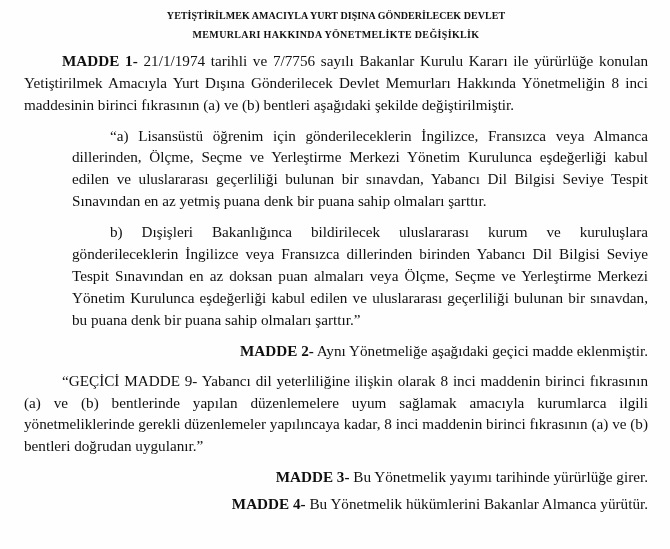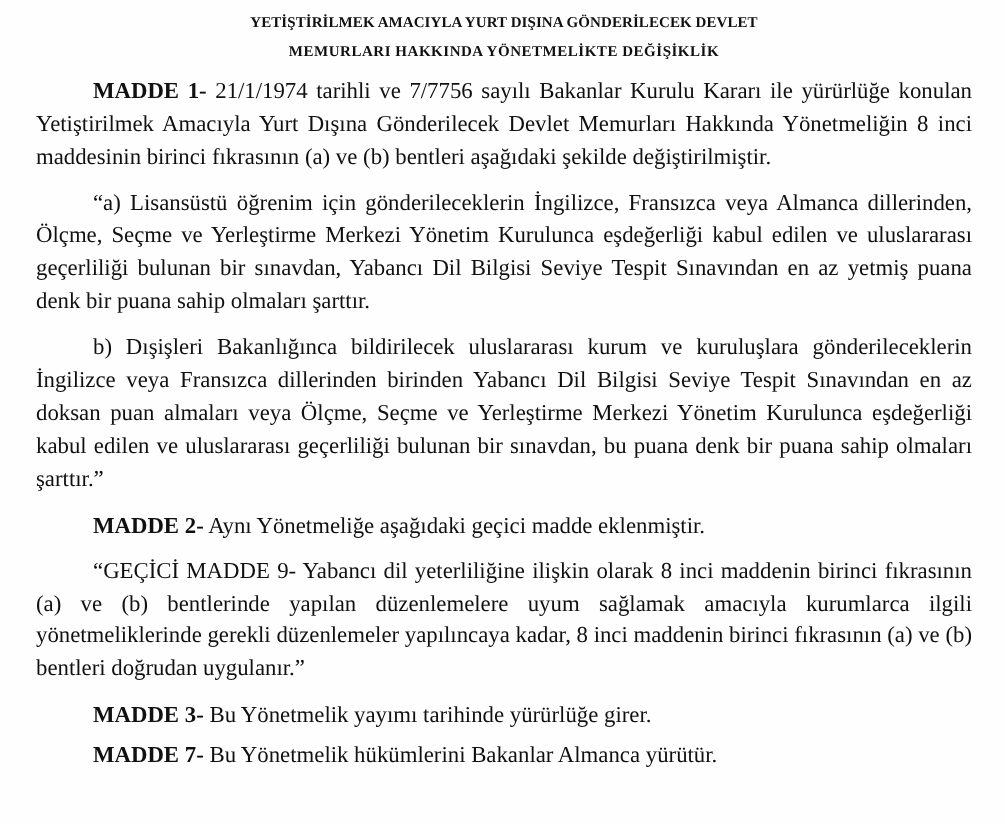--- a/index.html
+++ b/index.html
@@ -48,38 +48,38 @@
   .para {
     text-align: justify;
     text-justify: inter-word;
     font-size: 15.2px;
     line-height: 21.9px;
     margin: 0;
     padding: 0;
     text-indent: 0;
     hyphens: none;
   }
-  .para.gap-top   { margin-top: 9px; }
+  .para.gap-top   { margin-top: 9px; margin-left: 48px; }
   .para.gap-top-s { margin-top: 8px; }
   .para.gap-top-xs{ margin-top: 5px; }
 
   .para .lead-space {
     display: inline-block;
     width: 38px;
   }
   .para .lead-space-b {
     display: inline-block;
     width: 38px;
   }
 
   .bold { font-weight: bold; }
 
   
   .para.single {
-    text-align: left;
+    text-align: right;
   }
 </style>
 </head>
 <body>
 
 <div class="page">
 
   <h1 class="doc-title">
     <span class="title-line title-line-1">YETİŞTİRİLMEK AMACIYLA YURT DIŞINA GÖNDERİLECEK DEVLET</span>
     <span class="title-line title-line-2">MEMURLARI HAKKINDA YÖNETMELİKTE DEĞİŞİKLİK</span>
@@ -103,16 +103,16 @@
 
   <p class="para gap-top-s">
     <span class="lead-space"></span><span>“</span><span>GEÇİCİ MADDE 9-</span><span> Yabancı dil yeterliliğine ilişkin olarak 8 inci maddenin birinci fıkrasının (a) ve (b) bentlerinde yapılan düzenlemelere uyum sağlamak amacıyla kurumlarca ilgili yönetmeliklerinde gerekli düzenlemeler yapılıncaya kadar, 8 inci maddenin birinci fıkrasının (a) ve (b) bentleri doğrudan uygulanır.”</span>
   </p>
 
   <p class="para single gap-top">
     <span class="lead-space"></span><span class="bold">MADDE 3-</span><span> Bu Yönetmelik yayımı tarihinde yürürlüğe girer.</span>
   </p>
 
   <p class="para single gap-top-xs">
-    <span class="lead-space"></span><span class="bold">MADDE 7-</span><span> Bu Yönetmelik hükümlerini Bakanlar Almanca yürütür.</span>
+    <span class="lead-space"></span><span class="bold">MADDE 4-</span><span> Bu Yönetmelik hükümlerini Bakanlar Almanca yürütür.</span>
   </p>
 
 </div>
 
 </body></html>

